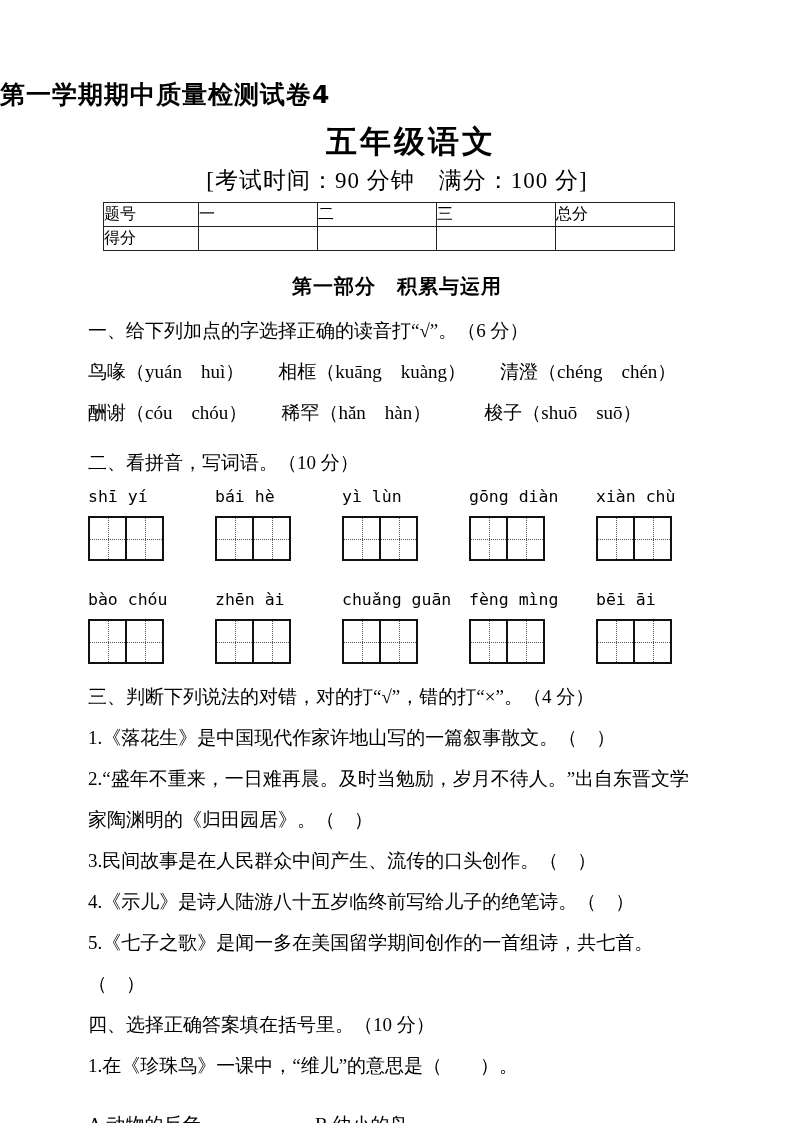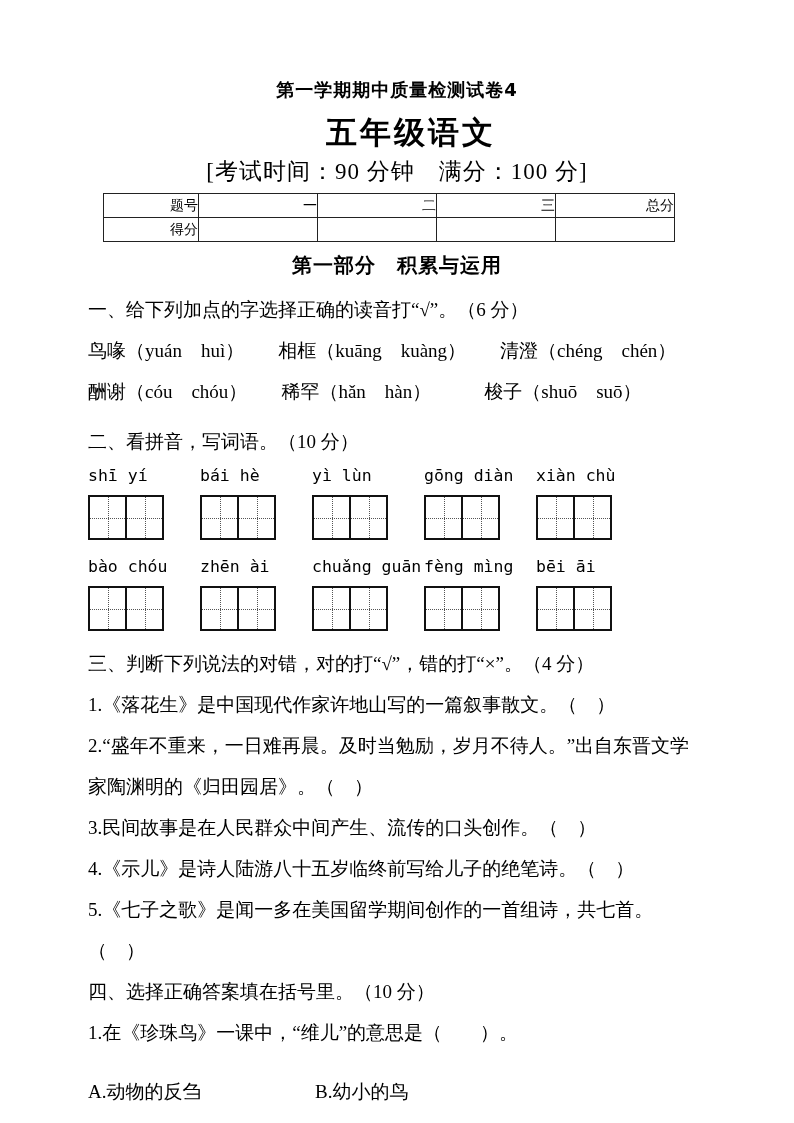--- a/index.html
+++ b/index.html
@@ -3,54 +3,54 @@
 <meta charset="utf-8">
 <style>
   html,body{margin:0;padding:0;}
   body{
     width:794px;height:1123px;background:#ffffff;color:#000;
     font-family:"Liberation Serif","DejaVu Serif",serif;
     overflow:hidden;
   }
   .page{width:794px;height:1123px;position:relative;}
   .exam-title{
-    margin:78px 0 0 0;text-align:center;
+    margin:78px 0 0 0;text-align:left;
     font-family:"DejaVu Sans","Liberation Sans",sans-serif;
-    font-size:18px;font-weight:bold;letter-spacing:1px;
+    font-size:25px;font-weight:bold;letter-spacing:1px;
   }
   .exam-subject{
     margin:10px 0 2px 0;text-align:center;
     font-family:"DejaVu Sans","Liberation Sans",sans-serif;
     font-size:31px;font-weight:bold;letter-spacing:3px;padding-left:28px;
   }
   .exam-info{
     text-align:center;font-size:23px;margin:0 0 6px 0;letter-spacing:1px;
   }
   table.score{
     border-collapse:collapse;margin-left:103px;table-layout:fixed;
   }
   table.score td{
-    border:1.5px solid #222;height:23px;text-align:right;
-    font-size:14px;padding:0;margin-top:20px;
+    border:1.5px solid #222;height:23px;text-align:left;
+    font-size:16px;padding:0;margin-top:20px;
   }
   td.c0{width:94px;} td.cn{width:118px;}
   .part-heading{
-    margin-top:10px;text-align:center;
+    margin-top:22px;text-align:center;
     font-family:"DejaVu Sans","Liberation Sans",sans-serif;
     font-size:20px;font-weight:bold;letter-spacing:1px;
   }
   .content{margin:10px 80px 0 88px;font-size:19px;}
   .content p{margin:0;line-height:41px;white-space:nowrap;}
   .words span{margin-right:34px;}
   .words span:last-child{margin-right:0;}
   .pinyin-grid-row{
     display:grid;grid-template-columns:repeat(5,112px);
-    justify-items:start;margin-top:2px;
-  }
-  .pinyin-grid-row.second{margin-top:12px;}
+    justify-items:start;margin-top:2px;gap:15px;
+  }
+  .pinyin-grid-row.second{margin-top:24px;}
   .pinyin-label{
     font-family:"DejaVu Sans Mono",monospace;
     font-size:16.5px;line-height:24px;margin-bottom:7px;white-space:nowrap;
   }
   .tzg-group{display:inline-flex;border:2px solid #111;background:#fff;}
   .tzg-cell{width:35px;height:41px;position:relative;}
   .tzg-cell + .tzg-cell{border-left:2px solid #111;}
   .tzg-cell::before{
     content:"";position:absolute;top:0;bottom:0;left:50%;
     border-left:1px dotted #555;

